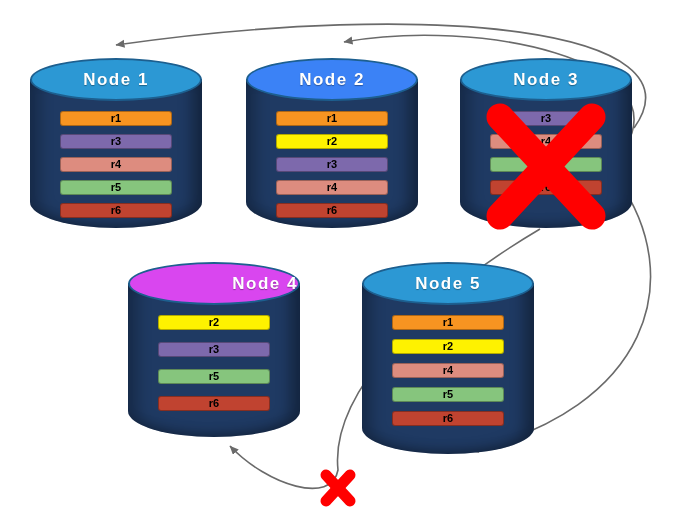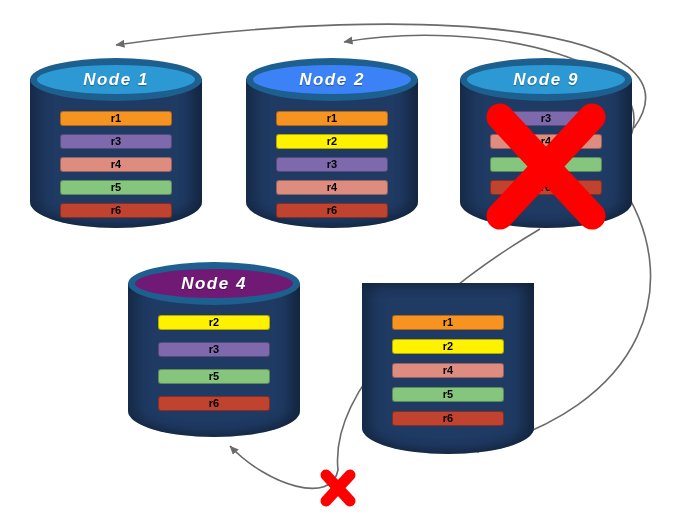--- a/index.html
+++ b/index.html
@@ -19,25 +19,24 @@
   .n5{left:362px;top:262px;height:192px;}
 
   .cyl-body{
     position:absolute;left:0;right:0;top:21px;bottom:0;
     background:#1F3A63;
     border-radius:0 0 86px 86px / 0 0 26px 26px;
     box-shadow:inset -10px 0 14px rgba(0,0,0,.35), inset 10px 0 14px rgba(0,0,0,.25);
   }
   .cyl-top{
     position:absolute;left:0;right:0;top:0;height:43px;
-    background:#2C98D4;border:7px solid #4c1d95;box-sizing:border-box;
+    background:#2C98D4;border:2px solid #4c1d95;box-sizing:border-box;
     border-radius:50%;
     display:flex;align-items:center;justify-content:center;
     z-index:2;
-    font-style:italic;
   }
   .node-title{
     color:#ffffff;font-weight:bold;font-size:17px;letter-spacing:1.5px;
     text-shadow:0 1px 1px rgba(0,0,0,.35);
   }
   .bars{
     position:absolute;left:0;right:0;top:53px;
     display:flex;flex-direction:column;align-items:center;gap:8px;
     z-index:2;
   }
@@ -97,45 +96,48 @@
         <div class="bar" style="background: rgb(254, 242, 0);">r2</div>
         <div class="bar" style="background: rgb(125, 105, 172);">r3</div>
         <div class="bar" style="background: rgb(221, 140, 127);">r4</div>
         <div class="bar" style="background: rgb(192, 67, 48);">r6</div>
       </div>
   </div>
 
   <div class="node n3">
     <div class="cyl-body" style="background: rgb(31, 58, 99);"></div>
     <div class="cyl-top" style="background: rgb(44, 152, 212); border-color: rgb(29, 95, 143);">
-      <span class="node-title" style="color: rgb(255, 255, 255);">Node 9</span>
+      <span class="node-title" style="color: rgb(255, 255, 255);">Node 3</span>
     </div>
     <div class="bars">
         <div class="bar" style="background: rgb(125, 105, 172);">r3</div>
         <div class="bar" style="background: rgb(221, 140, 127);">r4</div>
         <div class="bar" style="background: rgb(134, 197, 125);">r5</div>
         <div class="bar" style="background: rgb(192, 67, 48);">r6</div>
       </div>
   </div>
 
   <div class="node n4">
     <div class="cyl-body" style="background: rgb(31, 58, 99);"></div>
-    <div class="cyl-top" style="background: #701a75; border-color: rgb(29, 95, 143);">
+    <div class="cyl-top" style="background: #d946ef; border-color: rgb(29, 95, 143); justify-content: flex-end;">
       <span class="node-title" style="color: rgb(255, 255, 255);">Node 4</span>
     </div>
     <div class="bars">
         <div class="bar" style="background: rgb(254, 242, 0);">r2</div>
         <div class="bar" style="background: rgb(125, 105, 172);">r3</div>
         <div class="bar" style="background: rgb(134, 197, 125);">r5</div>
         <div class="bar" style="background: rgb(192, 67, 48);">r6</div>
       </div>
   </div>
 
   <div class="node n5">
     <div class="cyl-body" style="background: rgb(31, 58, 99);"></div>
+    <div class="cyl-top" style="background: rgb(44, 152, 212); border-color: rgb(29, 95, 143);">
+      <span class="node-title" style="color: rgb(255, 255, 255);">Node 5</span>
+    </div>
     <div class="bars">
         <div class="bar" style="background: rgb(247, 148, 33);">r1</div>
         <div class="bar" style="background: rgb(254, 242, 0);">r2</div>
         <div class="bar" style="background: rgb(221, 140, 127);">r4</div>
         <div class="bar" style="background: rgb(134, 197, 125);">r5</div>
         <div class="bar" style="background: rgb(192, 67, 48);">r6</div>
       </div>
   </div>
 
   <svg class="xmark big-x" width="132" height="132" viewBox="0 0 132 132">

